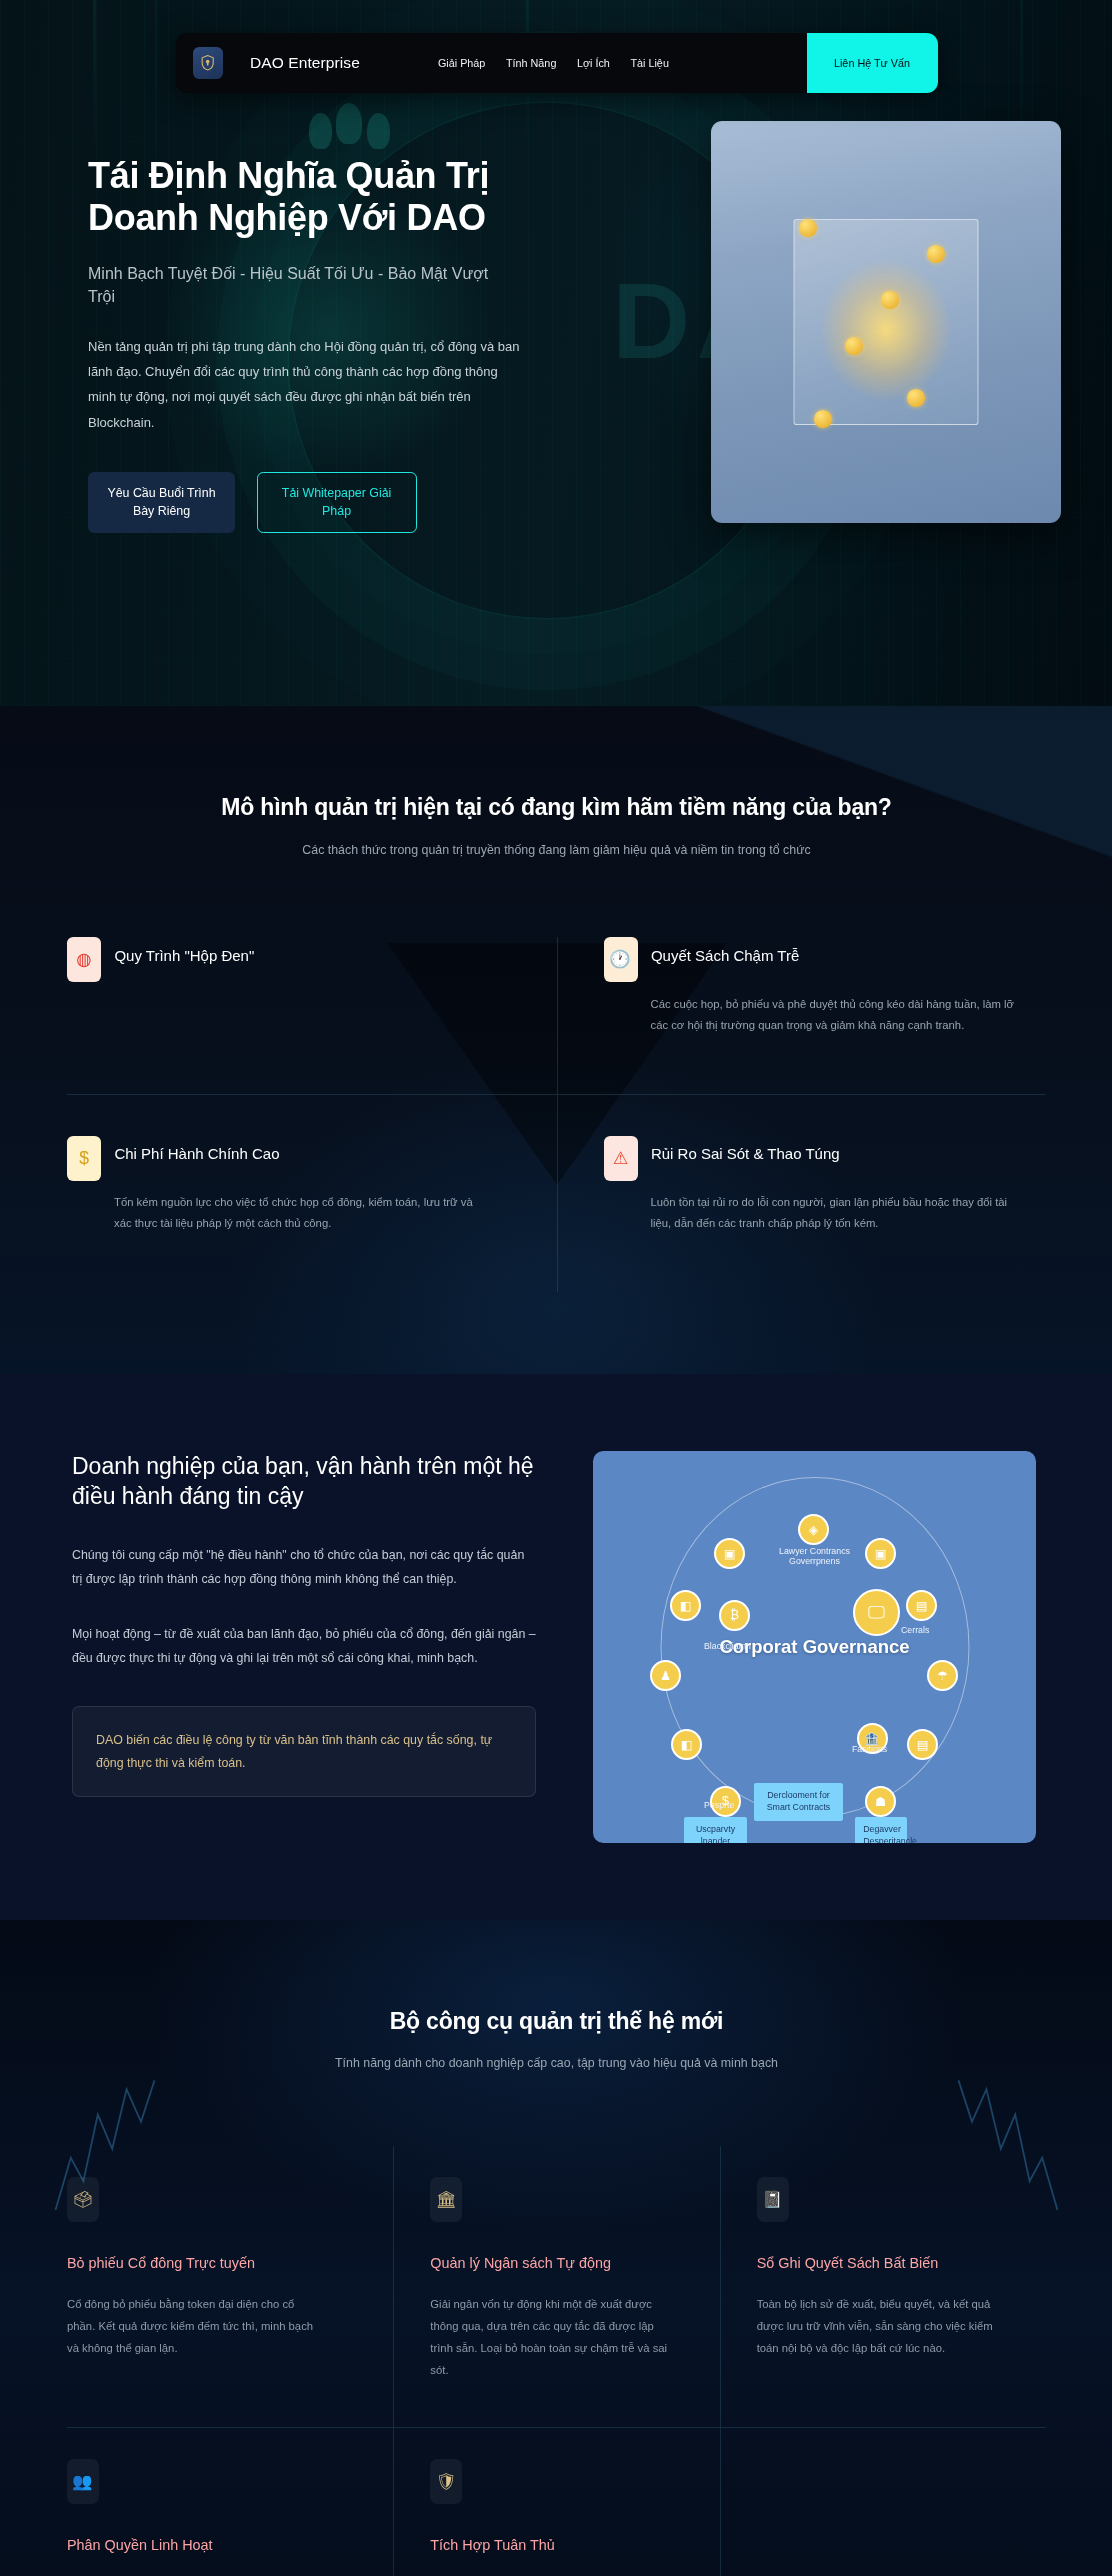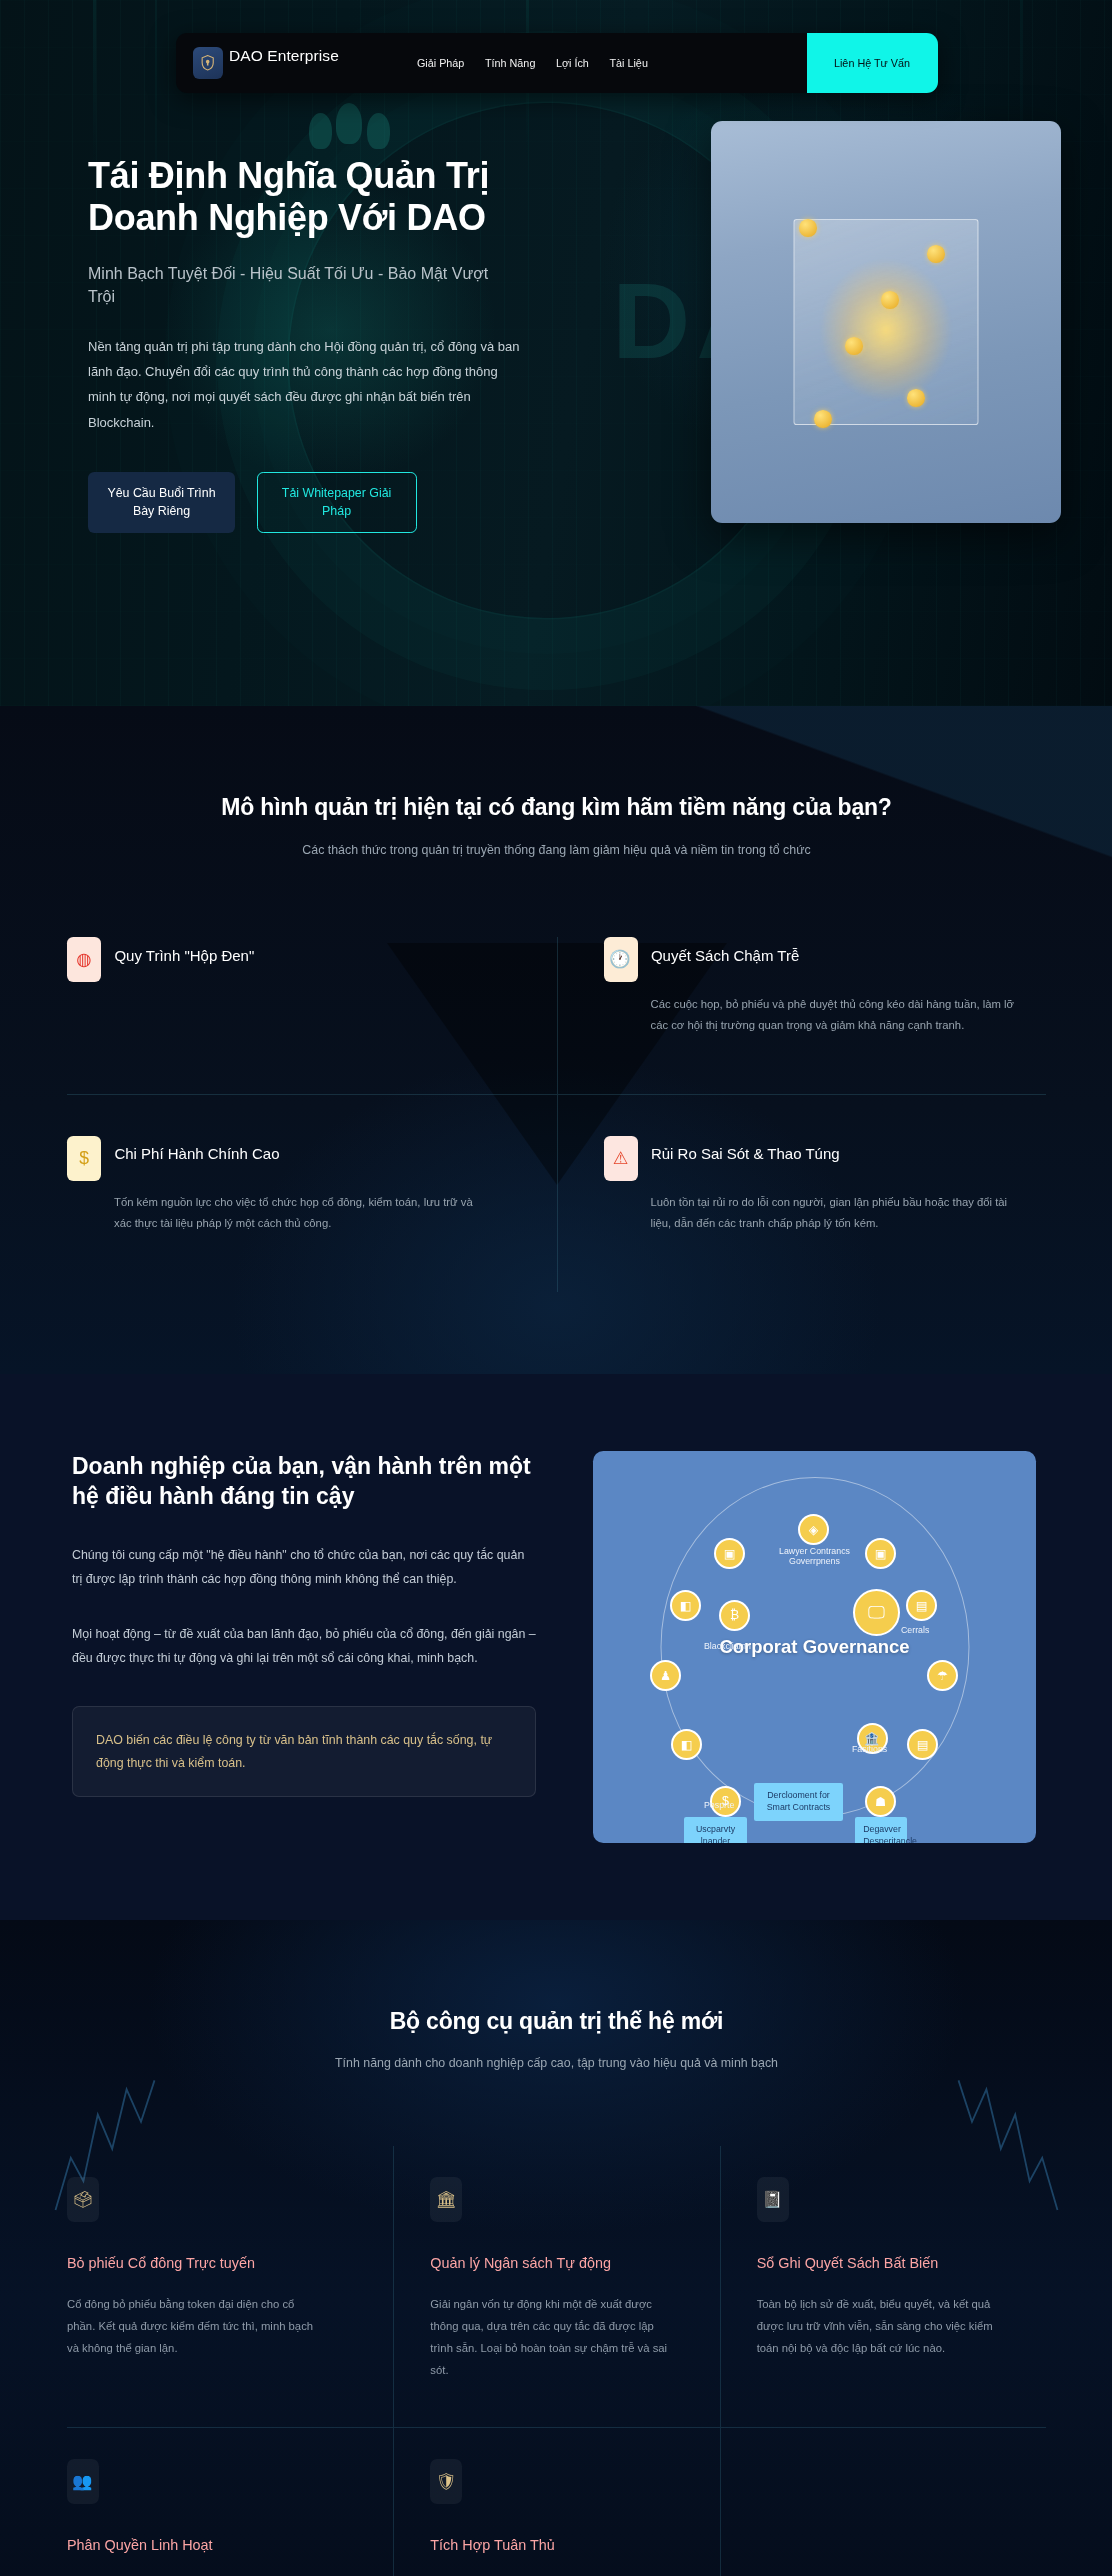--- a/index.html
+++ b/index.html
@@ -34,21 +34,21 @@
                 0 0 0 72px rgba(22,150,140,.13),0 0 0 124px rgba(22,150,140,.05);}
   .hero-ghost{position:absolute;left:582px;top:196px;width:319px;height:319px;opacity:.20;
      font-family:"Liberation Sans",sans-serif;color:#1c8f86;font-size:108px;font-weight:700;letter-spacing:6.2px;
      display:flex;align-items:flex-start;justify-content:center;padding-top:62px;}
   .hero-people{position:absolute;left:309px;top:103px;width:103px;height:82px;opacity:.35;}
   .hero-people i{position:absolute;background:#1a8076;border-radius:50% 50% 40% 40%;}
 
   .navwrap{position:absolute;left:0;right:0;top:33px;display:flex;justify-content:center;z-index:9}
   .nav{width:762px;height:60px;background:#06080c;border-radius:11.3px;display:flex;align-items:center;
        padding:0 0 0 17.5px;box-shadow:0 6.2px 26px rgba(0,0,0,.55)}
-  .brand{display:flex;gap:6px}
+  .brand{display:flex;align-items:center;gap:27px}
   .brand-badge{width:30px;height:32px;border-radius:6.2px;background:linear-gradient(160deg,#2c4a7a,#1d3358);
      display:flex;align-items:center;justify-content:center}
   .brand-badge svg{width:13.4px;height:15.5px}
   .brand-name{color:#fff;font-size:15.5px;letter-spacing:0.1px}
   .nav-links{display:flex;gap:20.6px;margin-left:78px}
   .nav-links a{color:#fff;font-size:10.8px;text-decoration:none;opacity:.95}
   .nav-cta{margin-left:auto;margin-right:0;height:60px;width:131px;border:0;cursor:pointer;
      background:#10f5e8;color:#041014;font-size:10.8px;border-radius:0 11.3px 11.3px 0;font-family:inherit}
 
   .hero-inner{position:relative;z-index:4;display:flex;padding:155px 0 0 88px;gap:31px}
@@ -95,21 +95,21 @@
   .prob-cell:nth-child(n+3){padding-top:41px}
   .prob-head{display:flex;align-items:flex-start;gap:13.4px}
   .prob-ico{width:34px;height:45px;border-radius:6.2px;display:flex;align-items:center;justify-content:center;font-size:17.5px;flex:0 0 auto}
   .prob-title{color:#fff;font-size:15px;padding-top:9.3px}
   .prob-desc{margin:11.3px 0 0 47px;color:#97a3ae;font-size:11.3px;line-height:1.9;max-width:371px}
 
   
   .solution{background:#091228;padding:77px 0 77px}
   .sol-wrap{position:relative;z-index:3;width:969px;margin:0 auto;display:flex;gap:57px;align-items:flex-start}
   .sol-left{width:464px}
-  .sol-h2{color:#fff;font-size:23px;font-weight:700;line-height:1.32}
+  .sol-h2{color:#fff;font-size:23px;font-weight:400;line-height:1.32}
   .sol-p{margin-top:31px;color:#c3ccd6;font-size:12.4px;line-height:1.95}
   .sol-note{margin-top:36px;background:rgba(255,255,255,.045);border:0.5px solid rgba(255,255,255,.10);
      border-radius:7.2px;padding:21.6px 23px;color:#d8c08a;font-size:12.4px;line-height:1.85}
   .sol-img{width:443px;height:392px;border-radius:10.3px;overflow:hidden;position:relative;background:#5b87c4}
   .dg-ring{position:absolute;left:50%;top:50%;transform:translate(-50%,-50%);width:309px;height:340px;
      border:1px solid rgba(255,255,255,.45);border-radius:50%}
   .dg-node{position:absolute;width:31px;height:31px;border-radius:50%;background:#f5cd4d;border:2.1px solid #fff;
      display:flex;align-items:center;justify-content:center;color:#fff;font-size:12.4px}
   .dg-center{position:absolute;left:50%;top:50%;transform:translate(-50%,-50%);color:#fff;font-size:18.5px;
      font-weight:700;text-align:center;line-height:1.3;text-shadow:0 1px 3.1px rgba(0,0,0,.3)}

